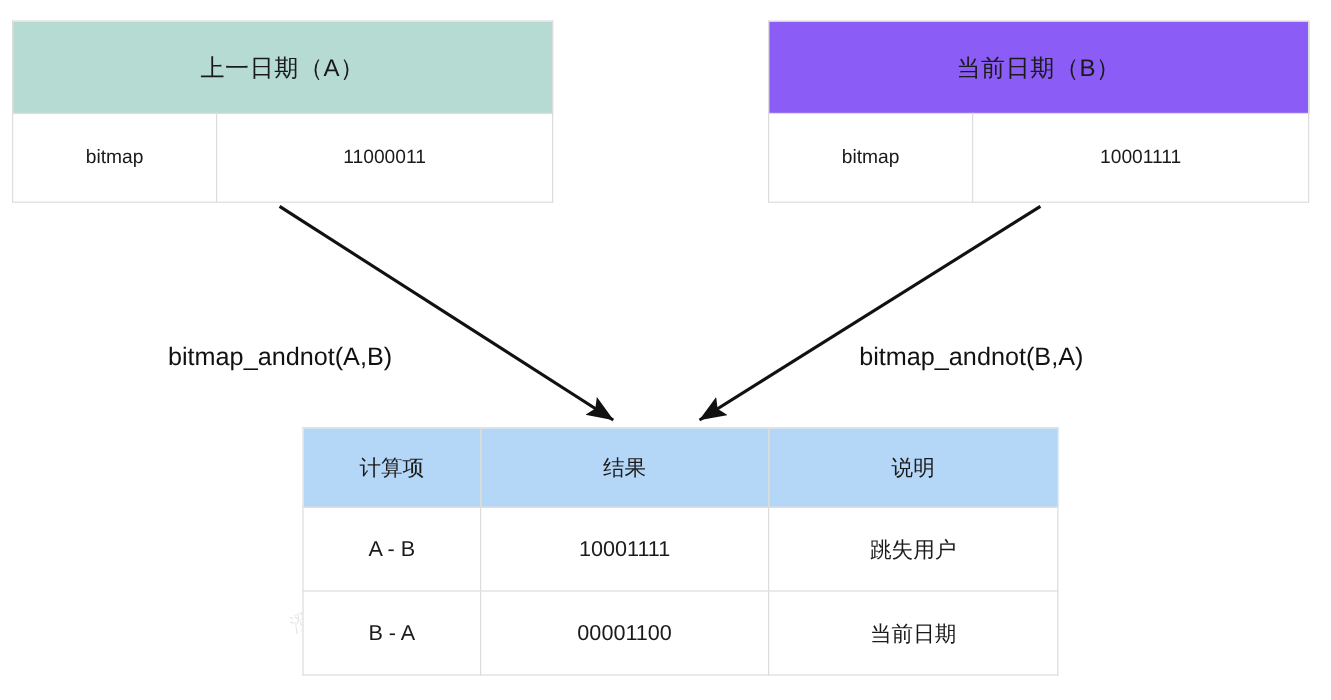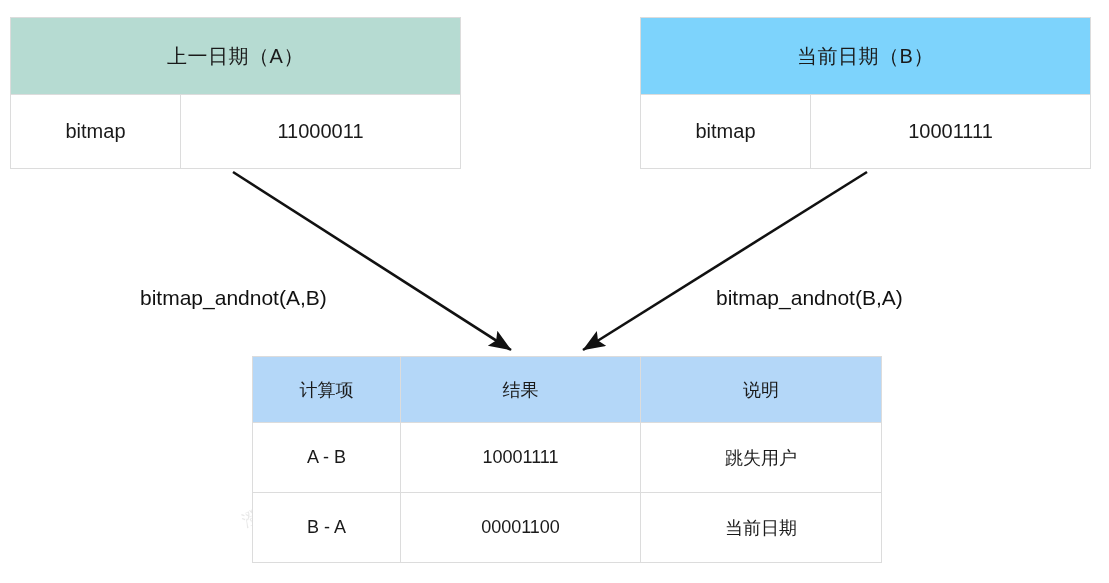--- a/index.html
+++ b/index.html
@@ -41,28 +41,28 @@
   }
 
   
   .src-head {
     height: 77px;
     font-size: 20px;
     letter-spacing: 0.5px;
   }
   .src-cell {
     height: 74px;
-    font-size: 20px;
+    font-size: 16px;
   }
 
   #table-a { left: 10px; top: 17px; width: 450px; }
   #table-b { left: 640px; top: 17px; width: 450px; }
 
   #table-a .src-head { background: #b6dbd2; }
-  #table-b .src-head { background: #7dd3fc; }
+  #table-b .src-head { background: #8b5cf6; }
 
   
   #table-result {
     left: 252px;
     top: 356px;
     width: 629px;
   }
   #table-result .res-head {
     height: 66px;
     background: #b4d7f8;

